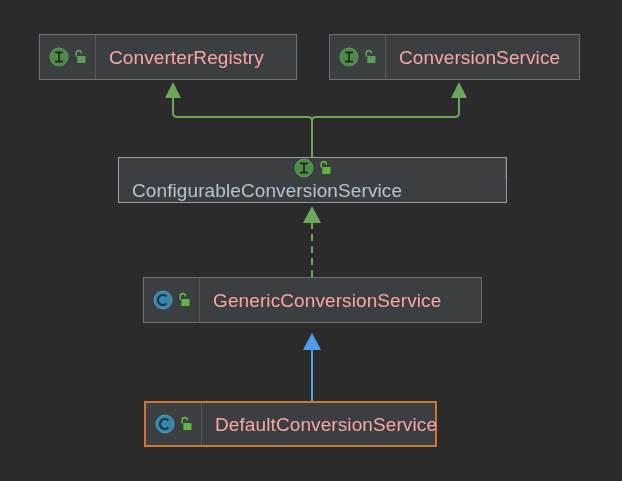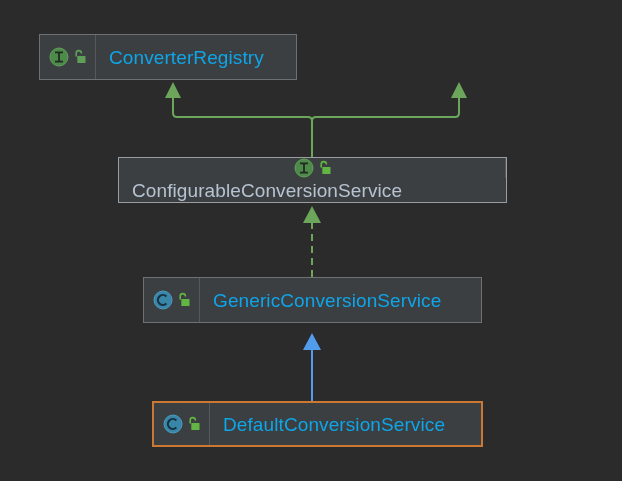--- a/index.html
+++ b/index.html
@@ -55,21 +55,21 @@
     border-right-color: #56595b;
   }
   .node-name-cell {
     display: flex;
     align-items: center;
     padding: 0 14px 0 13px;
     flex: 1 1 auto;
     white-space: nowrap;
   }
   .node-name {
-    color: #0ea5e9;
+    color: #fca5a5;
     font-size: 19px;
     line-height: 1;
     letter-spacing: 0.1px;
   }
   .uml-node.is-highlighted .node-name {
     color: #b7c3d1;
   }
   .type-icon, .lock-icon {
     display: block;
     flex: 0 0 auto;
@@ -115,20 +115,38 @@
       <svg class="lock-icon" width="14" height="16" viewBox="0 0 14 16" xmlns="http://www.w3.org/2000/svg">
         <path d="M3.2 7 L3.2 4.2 Q3.2 1.6 5.8 1.6 Q8.2 1.6 8.4 3.9" fill="none" stroke="#5f9e59" stroke-width="1.6" stroke-linecap="round"></path>
         <rect x="4.3" y="7" width="8.2" height="7" rx="0.6" fill="#5f9e59"></rect>
       </svg>
     </div>
     <div class="node-name-cell">
       <span class="node-name">ConverterRegistry</span>
     </div>
   </div>
 
+  <div class="uml-node" style="left:329px; top:34px; width:251px; height:46px;">
+    <div class="node-icon-cell">
+      <svg class="type-icon" width="20" height="20" viewBox="0 0 20 20" xmlns="http://www.w3.org/2000/svg">
+        <circle cx="10" cy="10" r="9" fill="#4e8a4a"></circle>
+        <circle cx="10" cy="10" r="9" fill="none" stroke="#5f9e59" stroke-width="1"></circle>
+        <rect x="6" y="4.5" width="8" height="1.8" fill="#1f2b1e"></rect>
+        <rect x="9.1" y="5.5" width="1.8" height="9" fill="#1f2b1e"></rect>
+        <rect x="6" y="13.7" width="8" height="1.8" fill="#1f2b1e"></rect>
+      </svg>
+      <svg class="lock-icon" width="14" height="16" viewBox="0 0 14 16" xmlns="http://www.w3.org/2000/svg">
+        <path d="M3.2 7 L3.2 4.2 Q3.2 1.6 5.8 1.6 Q8.2 1.6 8.4 3.9" fill="none" stroke="#5f9e59" stroke-width="1.6" stroke-linecap="round"></path>
+        <rect x="4.3" y="7" width="8.2" height="7" rx="0.6" fill="#5f9e59"></rect>
+      </svg>
+    </div>
+    <div class="node-name-cell">
+      <span class="node-name">ConversionService</span>
+    </div>
+  </div>
 
   <div class="uml-node is-highlighted" style="left:118px; top:157px; width:389px; height:46px;">
     <div class="node-icon-cell">
       <svg class="type-icon" width="20" height="20" viewBox="0 0 20 20" xmlns="http://www.w3.org/2000/svg">
         <circle cx="10" cy="10" r="9" fill="#4e8a4a"></circle>
         <circle cx="10" cy="10" r="9" fill="none" stroke="#5f9e59" stroke-width="1"></circle>
         <rect x="6" y="4.5" width="8" height="1.8" fill="#1f2b1e"></rect>
         <rect x="9.1" y="5.5" width="1.8" height="9" fill="#1f2b1e"></rect>
         <rect x="6" y="13.7" width="8" height="1.8" fill="#1f2b1e"></rect>
       </svg>
@@ -152,21 +170,21 @@
       <svg class="lock-icon" width="14" height="16" viewBox="0 0 14 16" xmlns="http://www.w3.org/2000/svg">
         <path d="M3.2 7 L3.2 4.2 Q3.2 1.6 5.8 1.6 Q8.2 1.6 8.4 3.9" fill="none" stroke="#62b543" stroke-width="1.6" stroke-linecap="round"></path>
         <rect x="4.3" y="7" width="8.2" height="7" rx="0.6" fill="#62b543"></rect>
       </svg>
     </div>
     <div class="node-name-cell">
       <span class="node-name">GenericConversionService</span>
     </div>
   </div>
 
-  <div class="uml-node is-selected" style="left:152px; top:401px; width:331px; height:46px;text-align:center;">
+  <div class="uml-node is-selected" style="left:144px; top:401px; width:293px; height:46px;text-align:center;">
     <div class="node-icon-cell">
       <svg class="type-icon" width="20" height="20" viewBox="0 0 20 20" xmlns="http://www.w3.org/2000/svg">
         <circle cx="10" cy="10" r="9" fill="#3a86a8"></circle>
         <circle cx="10" cy="10" r="9" fill="none" stroke="#4a9cc0" stroke-width="1"></circle>
         <path d="M13.4 6.4 A5 5 0 1 0 13.4 13.6" fill="none" stroke="#16313f" stroke-width="2.1" stroke-linecap="butt"></path>
       </svg>
       <svg class="lock-icon" width="14" height="16" viewBox="0 0 14 16" xmlns="http://www.w3.org/2000/svg">
         <path d="M3.2 7 L3.2 4.2 Q3.2 1.6 5.8 1.6 Q8.2 1.6 8.4 3.9" fill="none" stroke="#62b543" stroke-width="1.6" stroke-linecap="round"></path>
         <rect x="4.3" y="7" width="8.2" height="7" rx="0.6" fill="#62b543"></rect>
       </svg>

